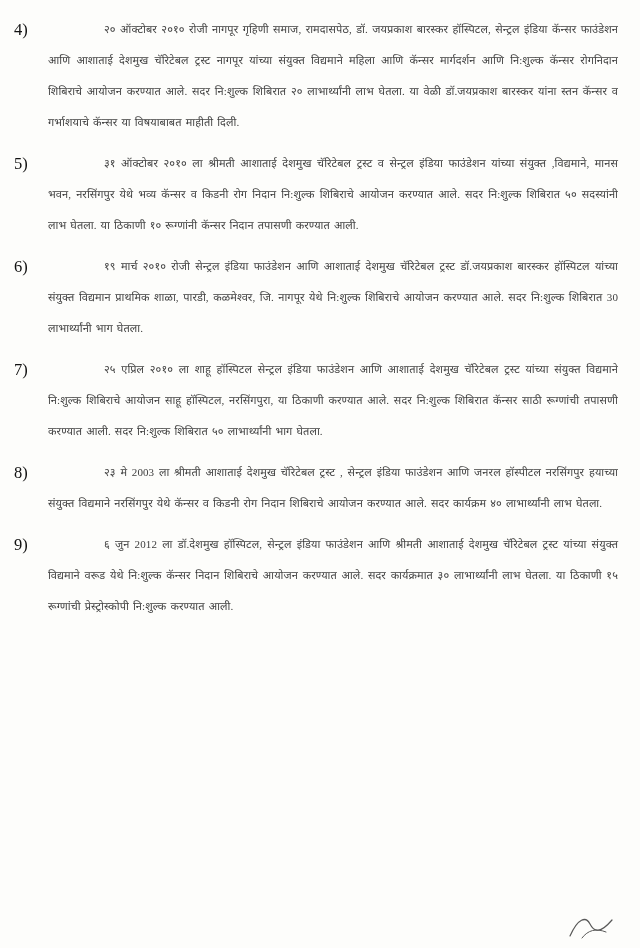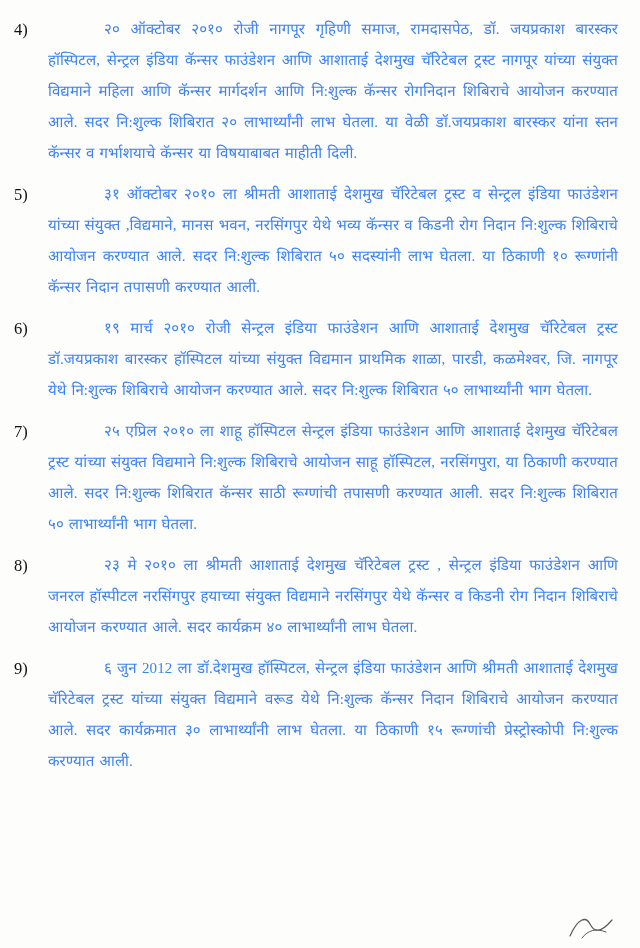--- a/index.html
+++ b/index.html
@@ -35,29 +35,29 @@
     flex: 0 0 34px;
     font-size: 16.5px;
     line-height: 31px;
     padding-left: 4px;
     color: #111;
     font-family: "Liberation Serif", "DejaVu Serif", serif;
     white-space: nowrap;
   }
   .para {
     flex: 1 1 auto;
-    font-size: 15px;
+    font-size: 11px;
     line-height: 31px;
     text-align: justify;
     text-justify: inter-word;
     letter-spacing: 0.1px;
     word-spacing: 1.2px;
     text-indent: 56px;
     font-family: "Liberation Serif", "DejaVu Serif", serif;
-    color: #3b82f6;
+    color: #404040;
   }
   .squiggle {
     position: absolute;
     right: 26px;
     bottom: 8px;
     width: 46px;
     height: 26px;
     opacity: 0.75;
   }
 </style>
@@ -72,31 +72,31 @@
       <div class="para">२० ऑक्टोबर २०१० रोजी नागपूर गृहिणी समाज, रामदासपेठ, डॉ. जयप्रकाश बारस्कर हॉस्पिटल, सेन्ट्रल इंडिया कॅन्सर फाउंडेशन आणि आशाताई देशमुख चॅरिटेबल ट्रस्ट नागपूर यांच्या संयुक्त विद्यमाने महिला आणि कॅन्सर मार्गदर्शन आणि नि:शुल्क कॅन्सर रोगनिदान शिबिराचे आयोजन करण्यात आले. सदर नि:शुल्क शिबिरात २० लाभार्थ्यांनी लाभ घेतला. या वेळी डॉ.जयप्रकाश बारस्कर यांना स्तन कॅन्सर व गर्भाशयाचे कॅन्सर या विषयाबाबत माहीती दिली.</div>
     </div>
 
     <div class="item">
       <div class="marker">5)</div>
       <div class="para">३१ ऑक्टोबर २०१० ला श्रीमती आशाताई देशमुख चॅरिटेबल ट्रस्ट व सेन्ट्रल इंडिया फाउंडेशन यांच्या संयुक्त ,विद्यमाने, मानस भवन, नरसिंगपुर येथे भव्य कॅन्सर व किडनी रोग निदान नि:शुल्क शिबिराचे आयोजन करण्यात आले. सदर नि:शुल्क शिबिरात ५० सदस्यांनी लाभ घेतला. या ठिकाणी १० रूग्णांनी कॅन्सर निदान तपासणी करण्यात आली.</div>
     </div>
 
     <div class="item">
       <div class="marker">6)</div>
-      <div class="para">१९ मार्च २०१० रोजी सेन्ट्रल इंडिया फाउंडेशन आणि आशाताई देशमुख चॅरिटेबल ट्रस्ट डॉ.जयप्रकाश बारस्कर हॉस्पिटल यांच्या संयुक्त विद्यमान प्राथमिक शाळा, पारडी, कळमेश्वर, जि. नागपूर येथे नि:शुल्क शिबिराचे आयोजन करण्यात आले. सदर नि:शुल्क शिबिरात ५० लाभार्थ्यांनी भाग घेतला.</div>
+      <div class="para">१९ मार्च २०१० रोजी सेन्ट्रल इंडिया फाउंडेशन आणि आशाताई देशमुख चॅरिटेबल ट्रस्ट डॉ.जयप्रकाश बारस्कर हॉस्पिटल यांच्या संयुक्त विद्यमान प्राथमिक शाळा, पारडी, कळमेश्वर, जि. नागपूर येथे नि:शुल्क शिबिराचे आयोजन करण्यात आले. सदर नि:शुल्क शिबिरात 30 लाभार्थ्यांनी भाग घेतला.</div>
     </div>
 
     <div class="item">
       <div class="marker">7)</div>
       <div class="para">२५ एप्रिल २०१० ला शाहू हॉस्पिटल सेन्ट्रल इंडिया फाउंडेशन आणि आशाताई देशमुख चॅरिटेबल ट्रस्ट यांच्या संयुक्त विद्यमाने नि:शुल्क शिबिराचे आयोजन साहू हॉस्पिटल, नरसिंगपुरा, या ठिकाणी करण्यात आले. सदर नि:शुल्क शिबिरात कॅन्सर साठी रूग्णांची तपासणी करण्यात आली. सदर नि:शुल्क शिबिरात ५० लाभार्थ्यांनी भाग घेतला.</div>
     </div>
 
     <div class="item">
       <div class="marker">8)</div>
-      <div class="para">२३ मे २०१० ला श्रीमती आशाताई देशमुख चॅरिटेबल ट्रस्ट , सेन्ट्रल इंडिया फाउंडेशन आणि जनरल हॉस्पीटल नरसिंगपुर हयाच्या संयुक्त विद्यमाने नरसिंगपुर येथे कॅन्सर व किडनी रोग निदान शिबिराचे आयोजन करण्यात आले. सदर कार्यक्रम ४० लाभार्थ्यांनी लाभ घेतला.</div>
+      <div class="para">२३ मे 2003 ला श्रीमती आशाताई देशमुख चॅरिटेबल ट्रस्ट , सेन्ट्रल इंडिया फाउंडेशन आणि जनरल हॉस्पीटल नरसिंगपुर हयाच्या संयुक्त विद्यमाने नरसिंगपुर येथे कॅन्सर व किडनी रोग निदान शिबिराचे आयोजन करण्यात आले. सदर कार्यक्रम ४० लाभार्थ्यांनी लाभ घेतला.</div>
     </div>
 
     <div class="item">
       <div class="marker">9)</div>
       <div class="para">६ जुन 2012 ला डॉ.देशमुख हॉस्पिटल, सेन्ट्रल इंडिया फाउंडेशन आणि श्रीमती आशाताई देशमुख चॅरिटेबल ट्रस्ट यांच्या संयुक्त विद्यमाने वरूड येथे नि:शुल्क कॅन्सर निदान शिबिराचे आयोजन करण्यात आले. सदर कार्यक्रमात ३० लाभार्थ्यांनी लाभ घेतला. या ठिकाणी १५ रूग्णांची प्रेस्ट्रोस्कोपी नि:शुल्क करण्यात आली.</div>
     </div>
 
   </div>
 
   <svg class="squiggle" viewBox="0 0 46 26" xmlns="http://www.w3.org/2000/svg">

